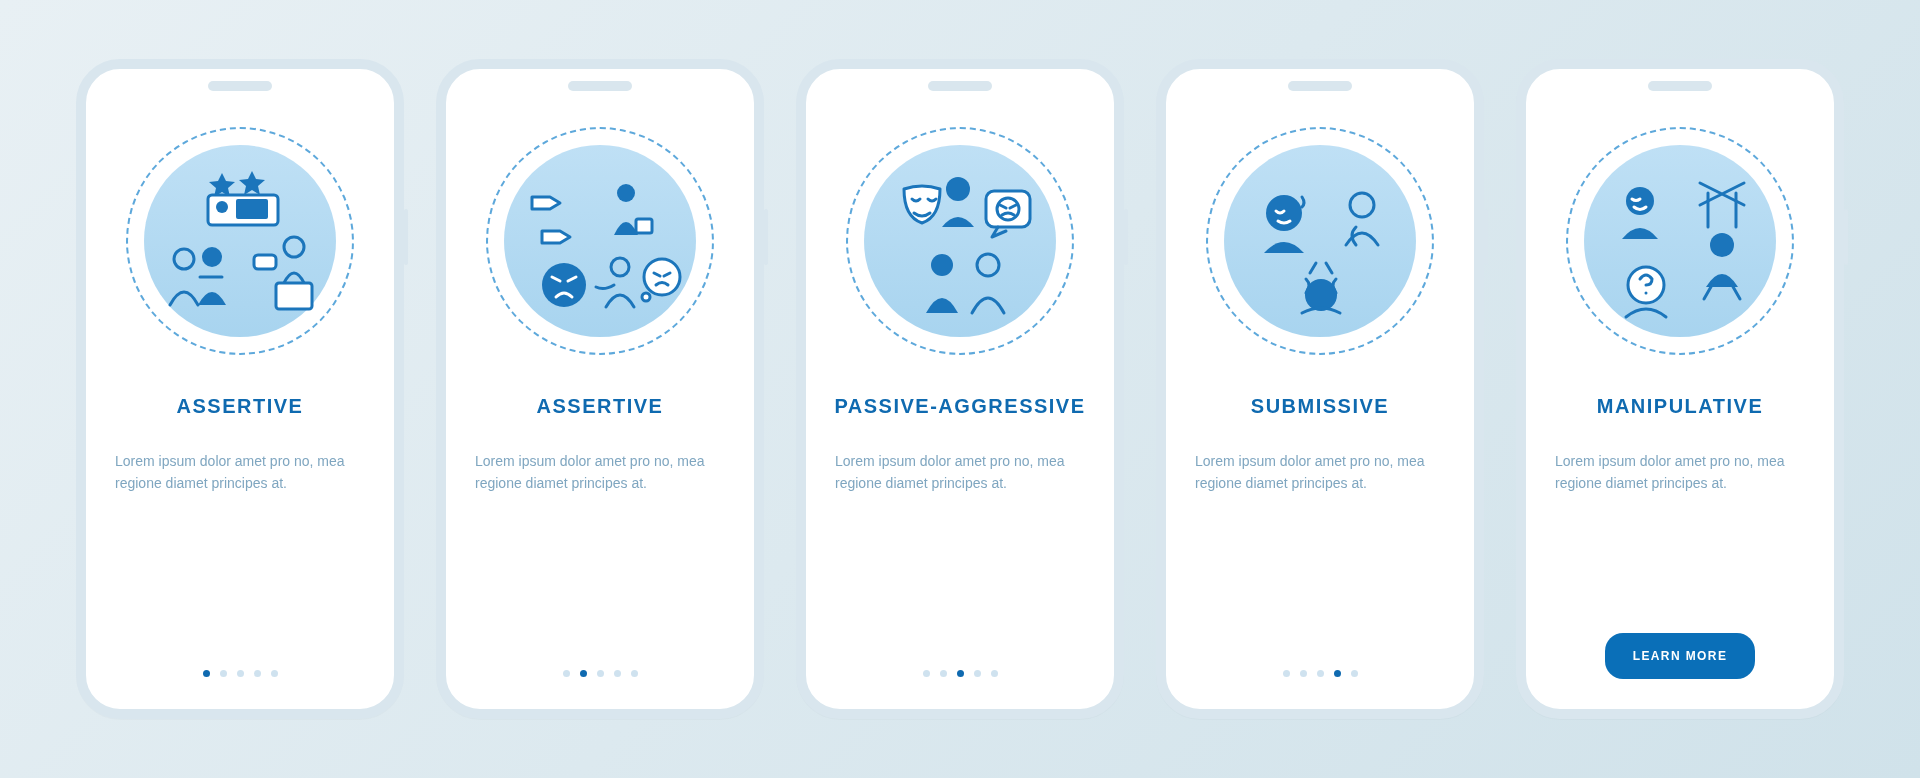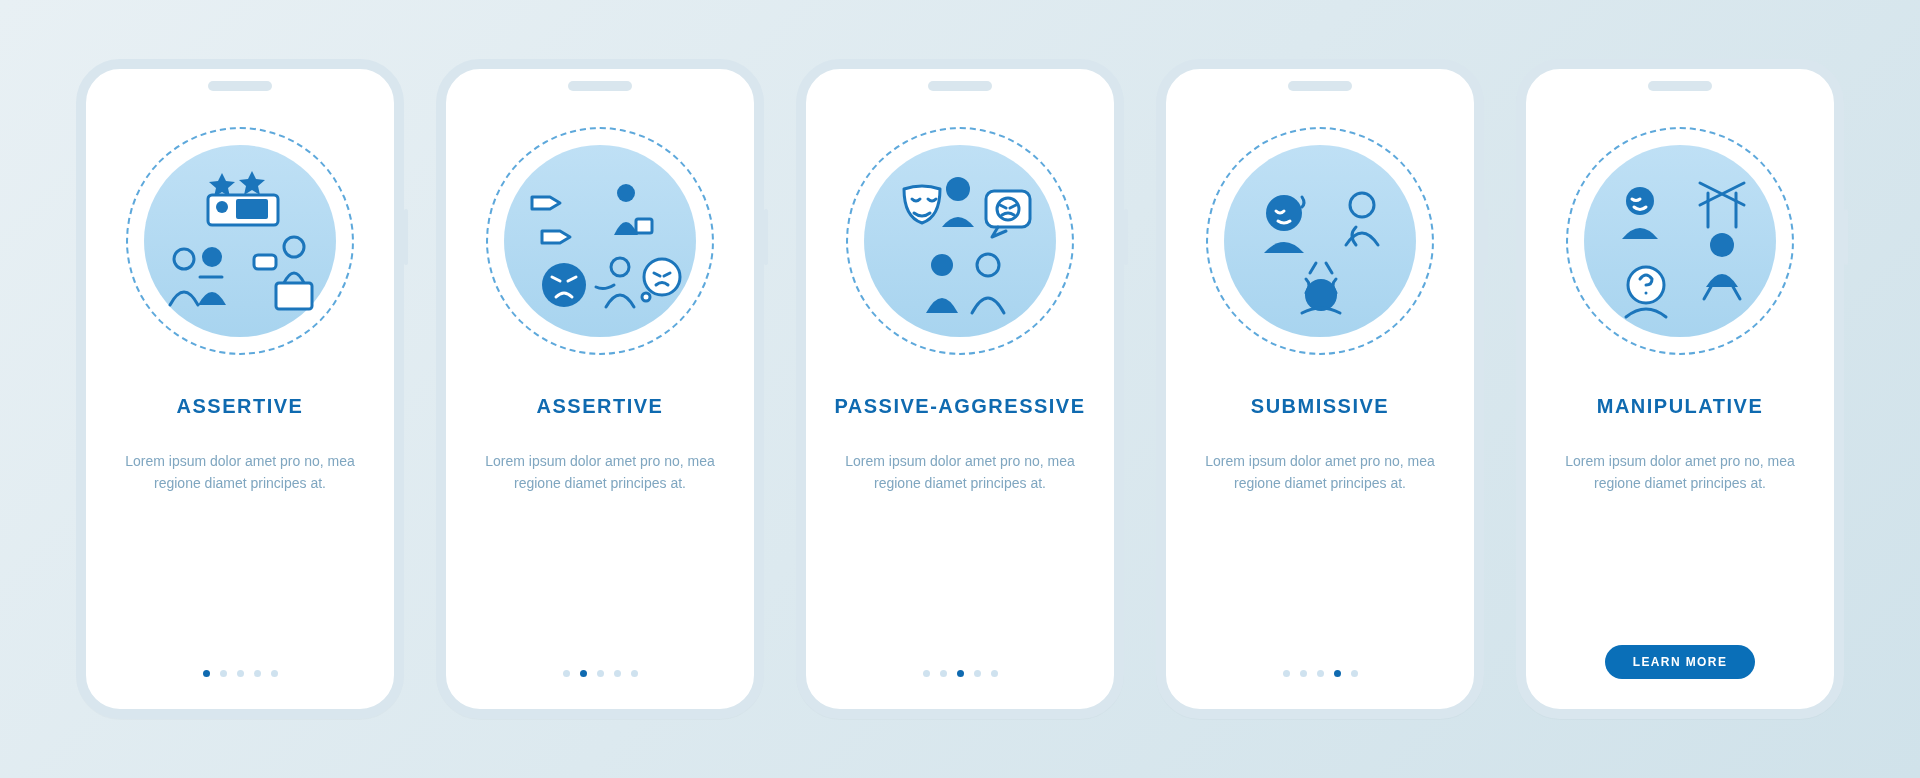--- a/index.html
+++ b/index.html
@@ -54,29 +54,29 @@
     background:linear-gradient(180deg,#bfe0f5 0%,#a8d4ef 100%);
   }
   .art svg{position:absolute;inset:0;}
   .title{
     margin-top:40px;
     font-weight:700;letter-spacing:1.5px;
     color:var(--accent);font-size:20px;text-align:center;
   }
   .body{
     margin-top:32px;font-size:14px;line-height:1.6;color:var(--text);
-    text-align:center;max-width:250px;
+    max-width:250px;
   }
   .spacer{flex:1;}
   .dots{display:flex;gap:10px;justify-content:center;margin-bottom:6px;}
   .dot{width:7px;height:7px;border-radius:50%;background:#cfe2ef;}
   .dot.active{background:var(--accent);}
   .cta{
     display:inline-flex;align-items:center;justify-content:center;
-    padding:0 28px;height:34px;border-radius:18px;
+    padding:0 28px;height:46px;border-radius:18px;
     background:var(--pill);color:#fff;font-size:12px;letter-spacing:1.4px;
     font-weight:600;margin-bottom:4px;border:none;
   }
 </style>
 </head>
 <body>
 
 <div class="row">
 
   <div class="phone">

